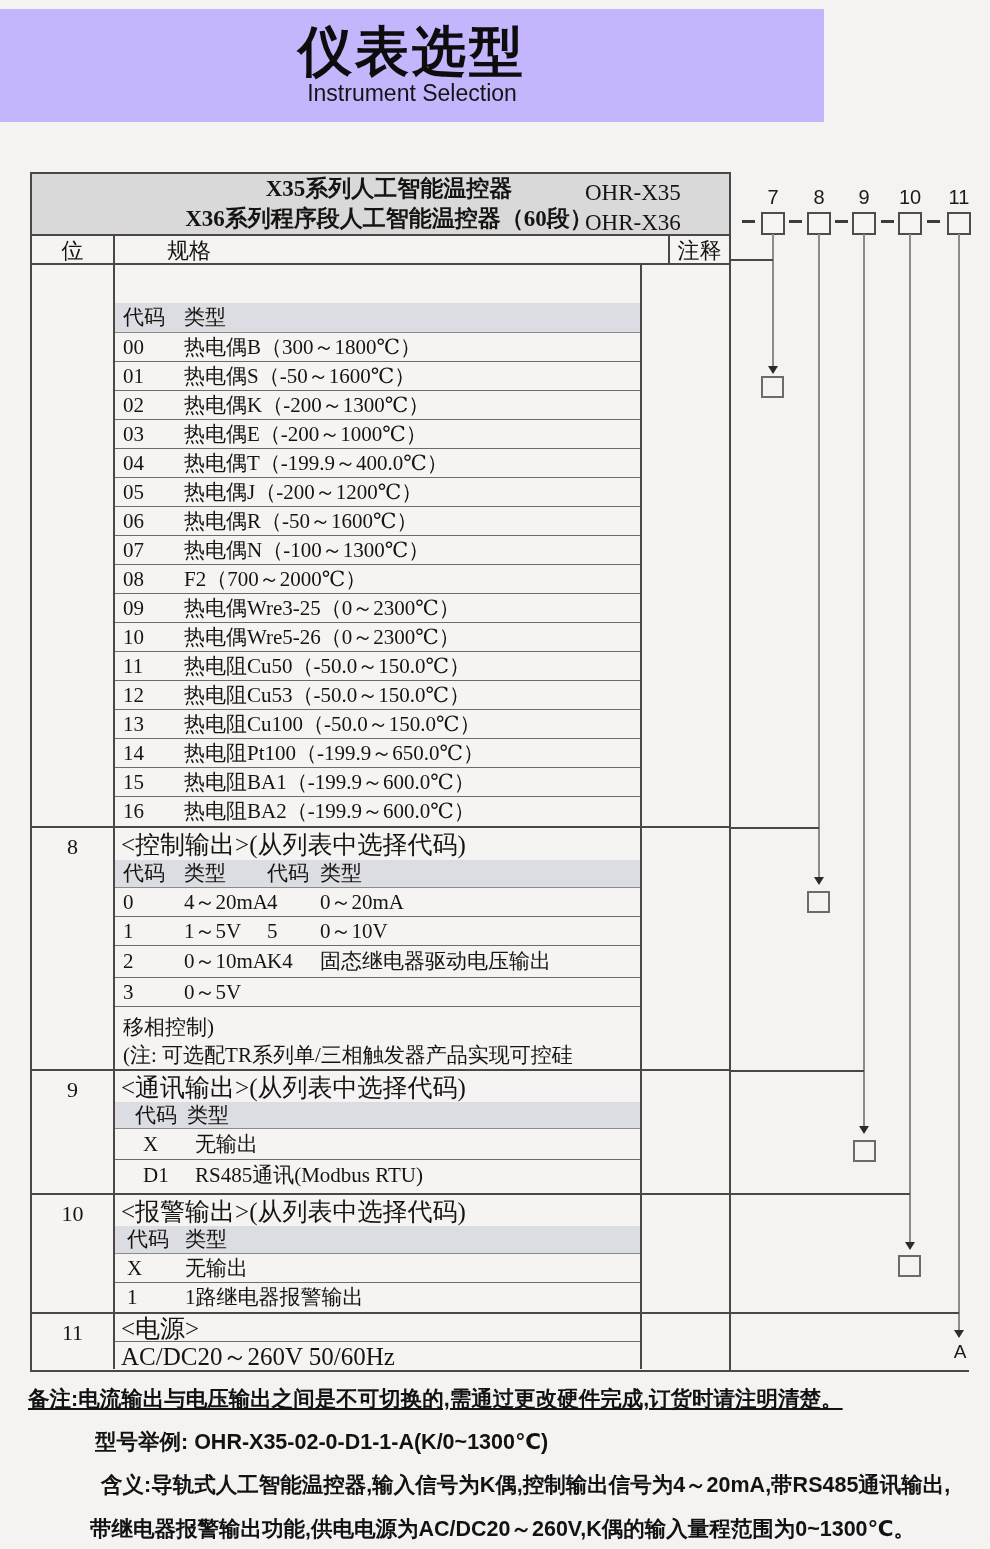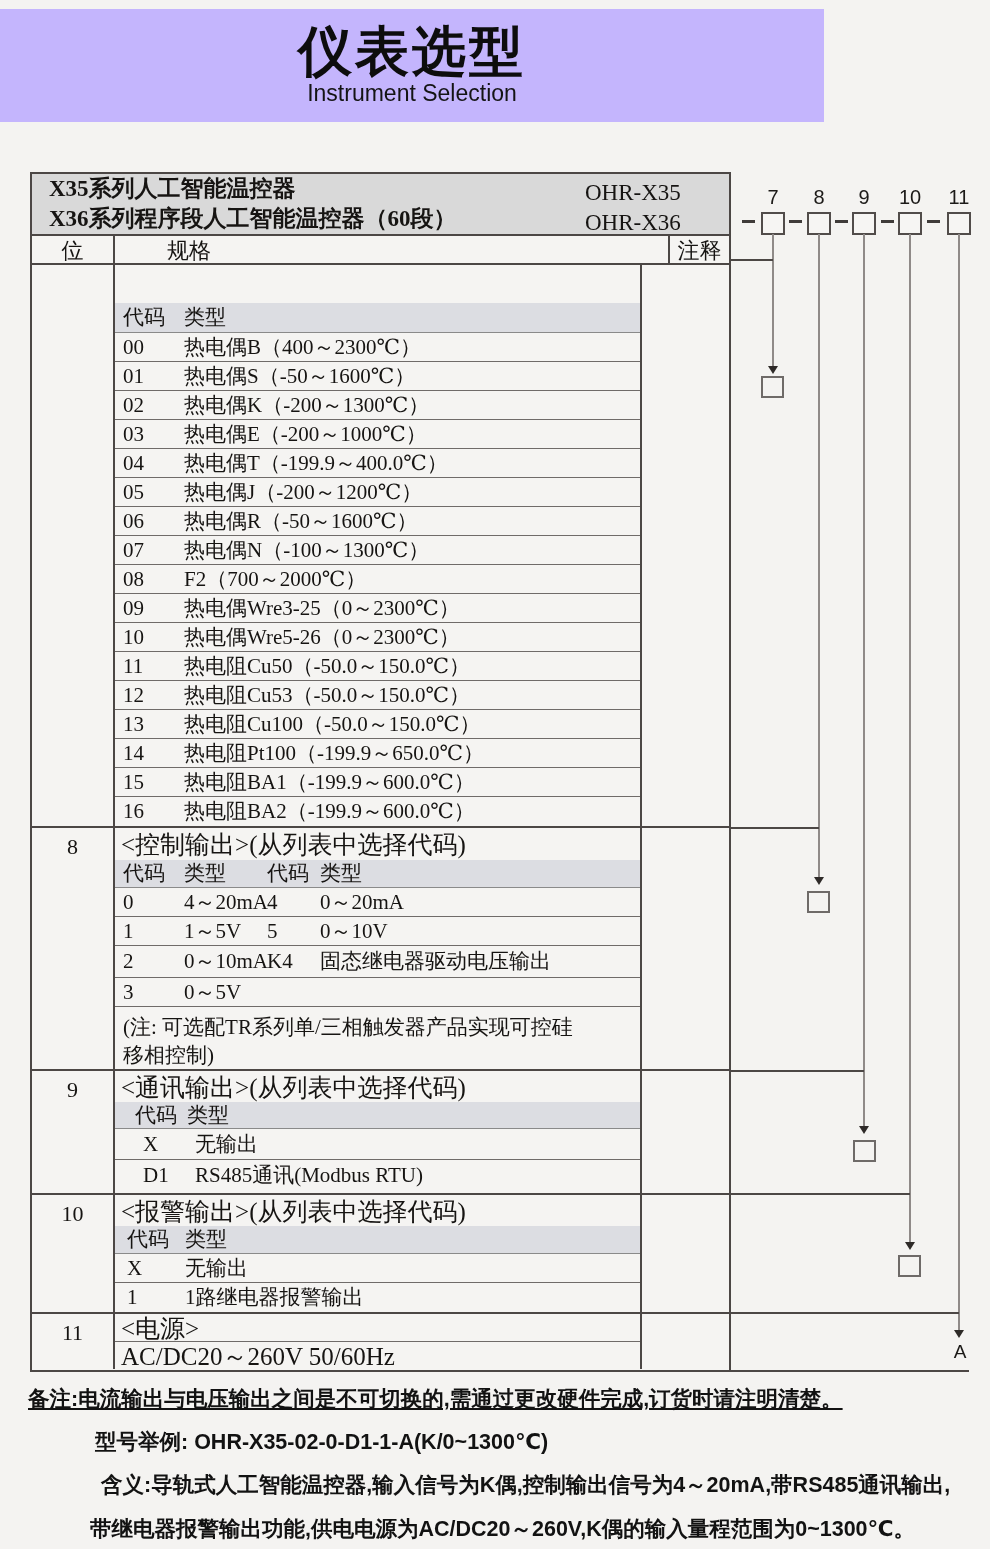--- a/index.html
+++ b/index.html
@@ -7,21 +7,21 @@
         font-family:"Liberation Serif","DejaVu Serif",serif;color:#161412;}
   
   .titlebar{position:absolute;left:0;top:9px;width:824px;height:113px;background:#c4b5fd;text-align:center;}
   .titlebar .t1{font-family:"Liberation Sans","DejaVu Sans",sans-serif;font-weight:700;
                 font-size:54px;line-height:1;padding-top:15px;letter-spacing:3px;color:#0d0d0d;}
   .titlebar .t2{font-family:"Liberation Sans","DejaVu Sans",sans-serif;font-size:23px;line-height:1;
                 margin-top:4px;color:#141414;}
   
   .tw{position:absolute;left:30px;top:172px;width:701px;height:1200px;box-sizing:border-box;
       border:2px solid #4c4745;background:#f5f4f2;}
-  .model{height:60px;background:#d9d9d9;font-size:23px;font-weight:600;}
+  .model{height:60px;background:#d9d9d9;font-size:23px;font-weight:600;text-align:center;}
   .model .r{height:30px;line-height:30px;padding-left:17px;position:relative;white-space:nowrap;}
   .model .m{position:absolute;left:553px;top:4px;font-weight:400;}
   .hrow{display:flex;height:29px;line-height:29px;font-size:22px;border-top:2px solid #4c4745;box-sizing:border-box;}
   .c1{width:83px;text-align:center;border-right:2px solid #4c4745;box-sizing:border-box;}
   .c2{width:555px;border-right:2px solid #4c4745;box-sizing:border-box;padding-left:52px;}
   .c3{flex:1;text-align:center;}
   .sec{display:flex;border-top:2px solid #4c4745;box-sizing:border-box;}
   .sec .pos{width:83px;border-right:2px solid #4c4745;box-sizing:border-box;text-align:center;
             font-size:22px;padding-top:6px;}
   .sec .spec{width:527px;border-right:2px solid #4c4745;box-sizing:border-box;}
@@ -110,21 +110,21 @@
     <div class="sec s7">
       <div class="pos"></div>
       <div class="spec">
         <div class="sp0"></div>
         <div class="band">
           <span class="cd">代码</span>
           <span class="ct">类型</span>
         </div>
         <div class="row">
             <span class="cd">00</span>
-            <span class="ct">热电偶B（400～2300℃）</span>
+            <span class="ct">热电偶B（300～1800℃）</span>
           </div>
         <div class="row">
             <span class="cd">01</span>
             <span class="ct">热电偶S（-50～1600℃）</span>
           </div>
         <div class="row">
             <span class="cd">02</span>
             <span class="ct">热电偶K（-200～1300℃）</span>
           </div>
         <div class="row">
@@ -215,22 +215,22 @@
           <span class="cd2">K4</span>
             <span class="ct2">固态继电器驱动电压输出</span>
         </div>
         <div class="row">
           <span class="cd">3</span>
             <span class="ct">0～5V</span>
           <span class="cd2"></span>
             <span class="ct2"></span>
         </div>
         <div class="notes">
+          <div>移相控制)</div>
           <div>(注: 可选配TR系列单/三相触发器产品实现可控硅</div>
-          <div>移相控制)</div>
         </div>
       </div>
       <div class="note"></div>
     </div>
 
     <div class="sec s9">
       <div class="pos">9</div>
       <div class="spec">
         <div class="title-line">&lt;通讯输出&gt;(从列表中选择代码)</div>
         <div class="band">

